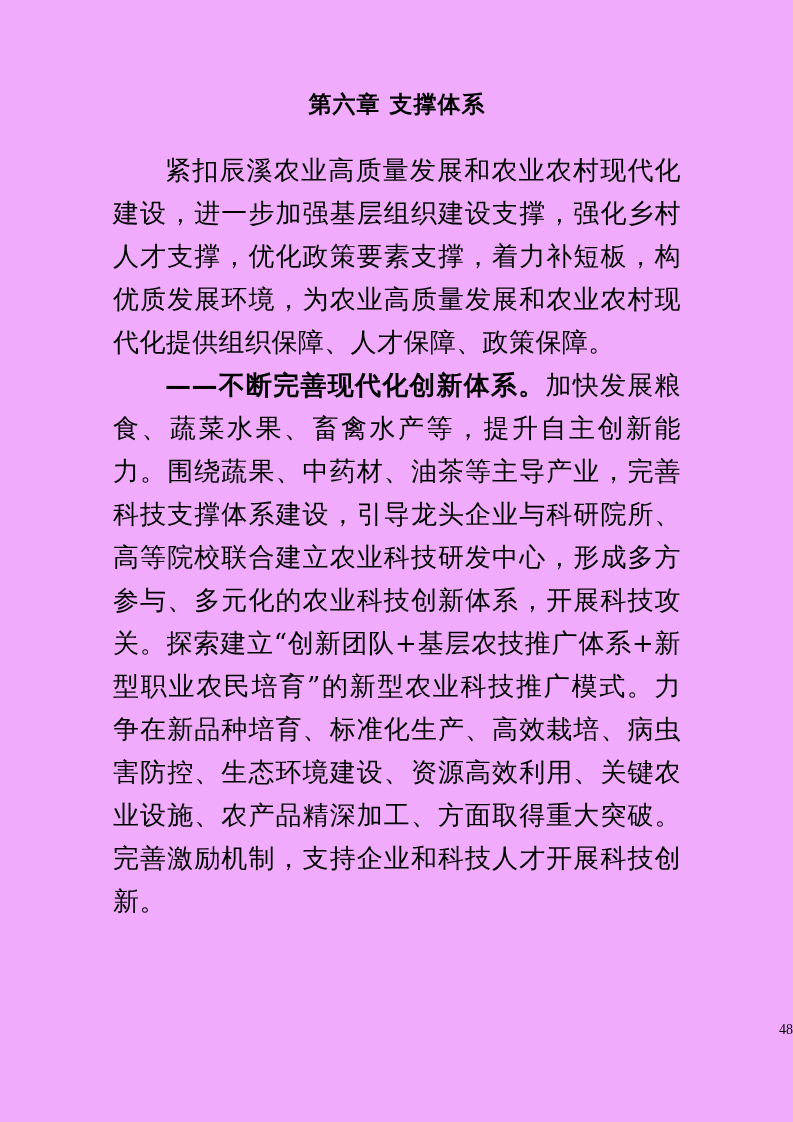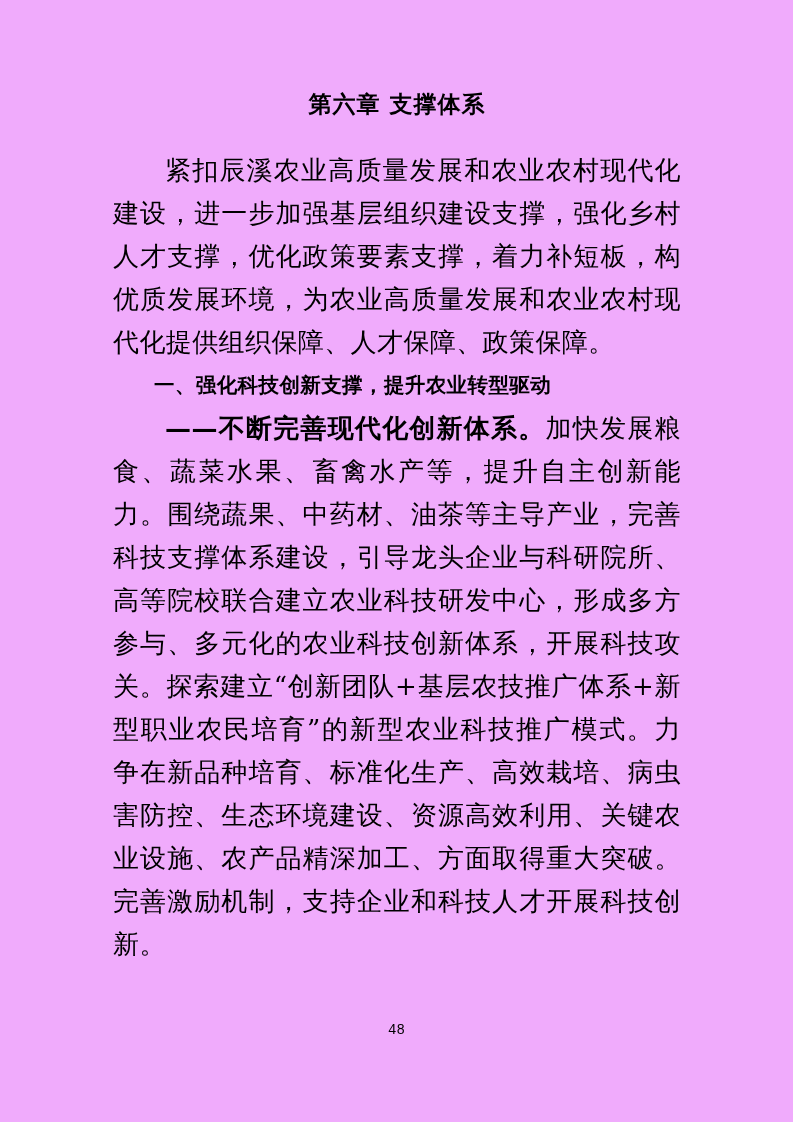--- a/index.html
+++ b/index.html
@@ -54,38 +54,37 @@
     letter-spacing: 0.4px;
   }
   .para .lead-bold {
     font-weight: bold;
   }
   .page-number {
     position: absolute;
     left: 0;
     right: 0;
     top: 1022px;
-    text-align: center;
-    font-family: Liberation Mono, monospace;
+    text-align: right;
+    font-family: Liberation Serif, serif;
     font-size: 14px;
     color: #000;
   }
 </style>
 </head>
 <body>
 
 <div class="page">
 
   <div class="content">
 
     <h1 class="doc-title">第六章  支撑体系</h1>
 
     <p class="para">紧扣辰溪农业高质量发展和农业农村现代化建设，进一步加强基层组织建设支撑，强化乡村人才支撑，优化政策要素支撑，着力补短板，构优质发展环境，为农业高质量发展和农业农村现代化提供组织保障、人才保障、政策保障。</p>
 
-    <h2 class="heading-2">一、强化科技创新支撑，提升农业转型驱动</h2>
 
 
     <p class="para"><span class="lead-bold">——不断完善现代化创新体系。</span><span>加快发展粮食、蔬菜水果、畜禽水产等，提升自主创新能力。围绕蔬果、中药材、油茶等主导产业，完善科技支撑体系建设，引导龙头企业与科研院所、高等院校联合建立农业科技研发中心，形成多方参与、多元化的农业科技创新体系，开展科技攻关。探索建立“创新团队+基层农技推广体系+新型职业农民培育”的新型农业科技推广模式。力争在新品种培育、标准化生产、高效栽培、病虫害防控、生态环境建设、资源高效利用、关键农业设施、农产品精深加工、方面取得重大突破。完善激励机制，支持企业和科技人才开展科技创新。</span></p>
 
   </div>
 
   <div class="page-number">48</div>
 
 </div>
 

